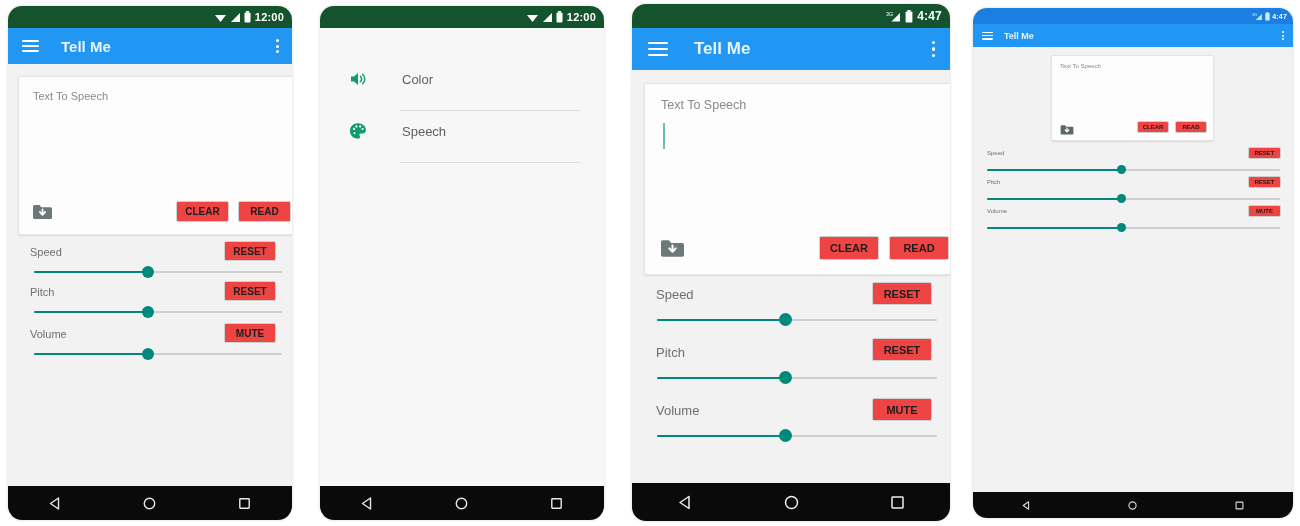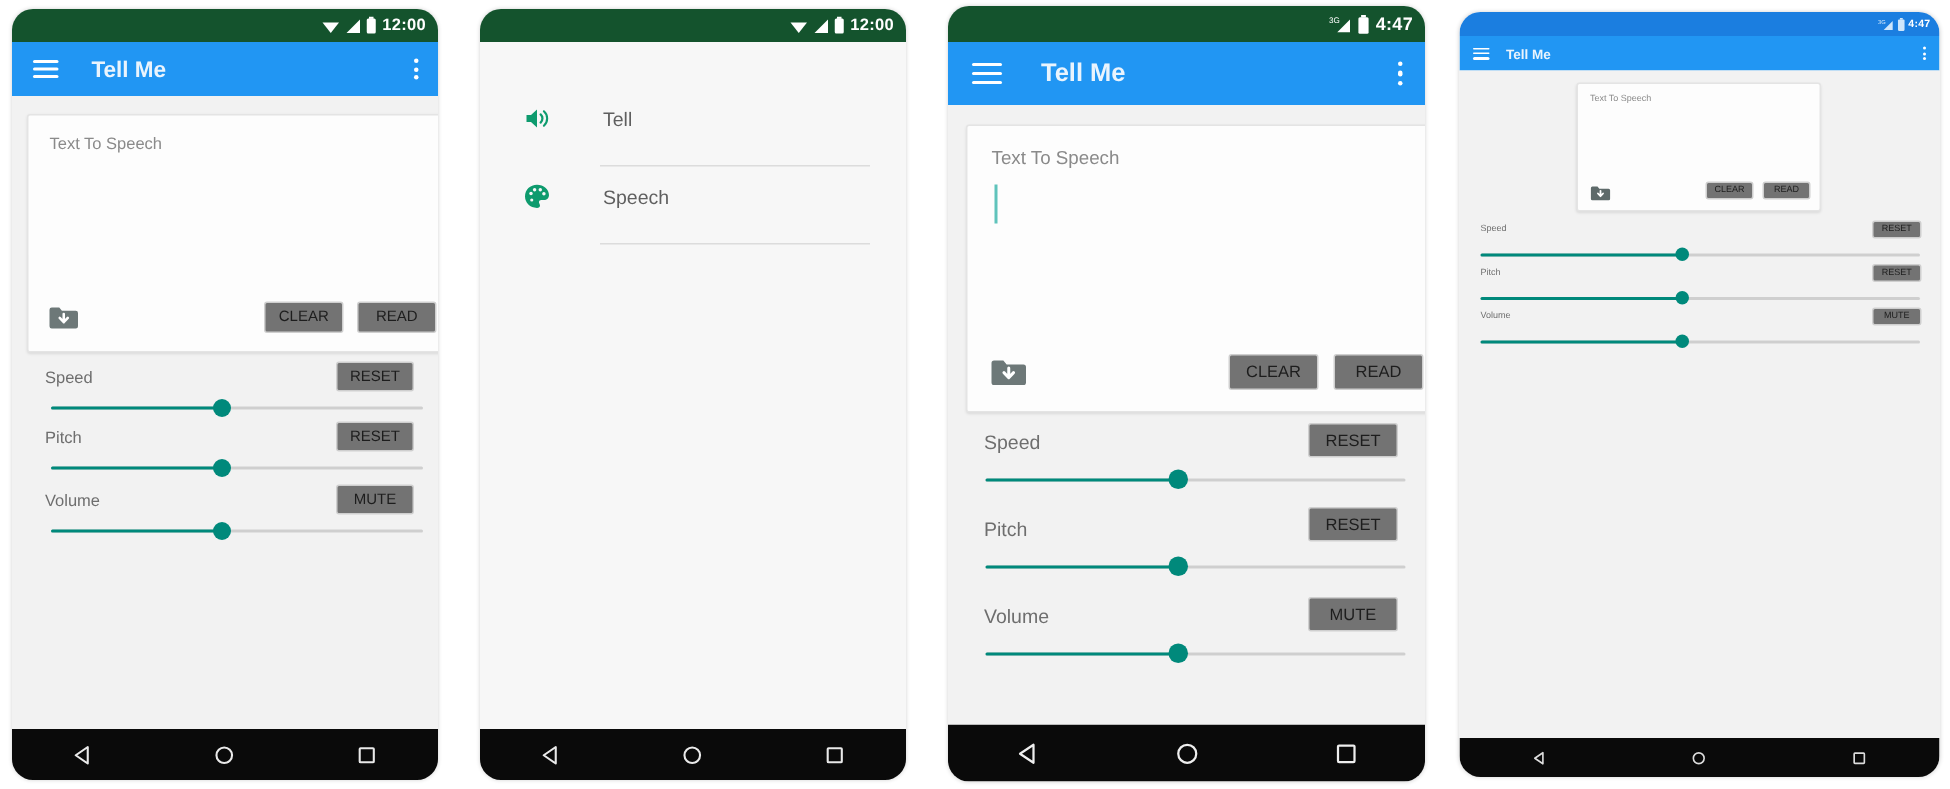--- a/index.html
+++ b/index.html
@@ -75,25 +75,25 @@
     background: #fdfdfd;
     border: 1px solid #e4e4e4;
     border-radius: 2px;
     position: relative;
     box-shadow: 0 1px 2px rgba(0,0,0,0.10);
   }
   .card .hint { color: #8a8a8a; position: absolute; }
   .caret { position:absolute; background:#5fc3bb; }
 
   .flatbtn {
-    background: #737373;
+    background: #ef4444;
     border: 1px solid #cfcfcf;
     border-radius: 2px;
     color: #1d1d1d;
-    font-weight: normal;
+    font-weight: bold;
     display: flex; align-items: center; justify-content: center;
     text-align: center;
   }
 
   .folder { position: absolute; }
 
   .slider-label { color: #6e6e6e; position: absolute; }
   .track-bg { position: absolute; background: #cfcfcf; border-radius: 2px; }
   .track-fill { position: absolute; background: #00897b; border-radius: 2px; }
   .knob { position: absolute; background: #00897b; border-radius: 50%; }
@@ -215,21 +215,21 @@
     <div class="screen" style="background:#f7f7f7;">
 
       <div class="setrow" style="left:0; top:34px; width:100%; height:34px;">
         <span style="margin-left:28px; width:20px; height:20px; display:inline-block;">
           <svg width="20" height="20" viewBox="0 0 20 20">
             <path d="M3 7.6 H6 L10 4 V16 L6 12.4 H3 Z" fill="#0e9b6e"></path>
             <path d="M12.4 7.3 A3.6 3.6 0 0 1 12.4 12.7" stroke="#0e9b6e" stroke-width="1.5" fill="none" stroke-linecap="round"></path>
             <path d="M14.6 5.2 A6.4 6.4 0 0 1 14.6 14.8" stroke="#0e9b6e" stroke-width="1.4" fill="none" stroke-linecap="round"></path>
           </svg>
         </span>
-        <span class="lbl" style="margin-left:34px; font-size:13px;">Tell</span>
+        <span class="lbl" style="margin-left:34px; font-size:13px;">Color</span>
       </div>
       <div class="divider" style="left:80px; right:24px; top:82px;"></div>
 
       <div class="setrow" style="left:0; top:86px; width:100%; height:34px;">
         <span style="margin-left:28px; width:20px; height:20px; display:inline-block;">
           <svg width="20" height="20" viewBox="0 0 20 20">
             <path d="M10 2.2 C5.4 2.2 2 5.5 2 9.9 C2 14.3 5.4 17.6 10 17.6 C11.3 17.6 12 16.9 12 16 C12 15.1 11.3 14.6 11.3 13.8 C11.3 13 12 12.4 12.9 12.4 H14.6 C16.6 12.4 18 11 18 9 C18 5.3 14.4 2.2 10 2.2 Z" fill="#0e9b6e"></path>
             <circle cx="6.0" cy="8.0" r="1.15" fill="#f7f7f7"></circle>
             <circle cx="8.4" cy="5.5" r="1.15" fill="#f7f7f7"></circle>
             <circle cx="12.2" cy="5.5" r="1.15" fill="#f7f7f7"></circle>

